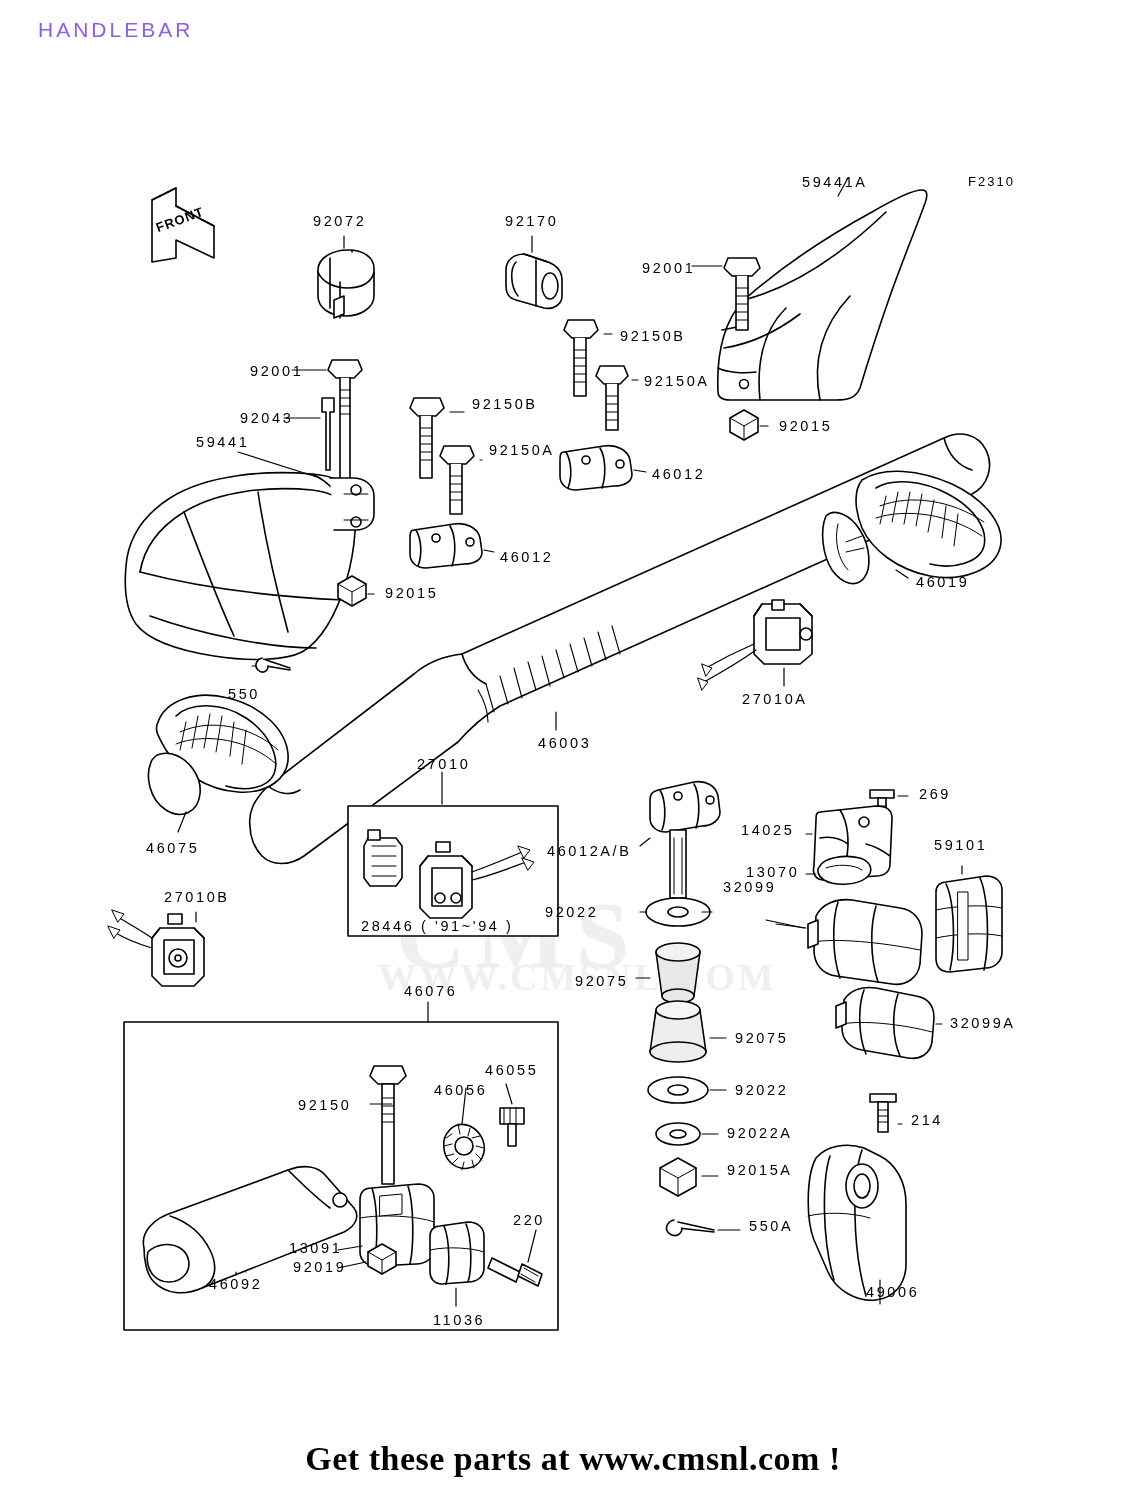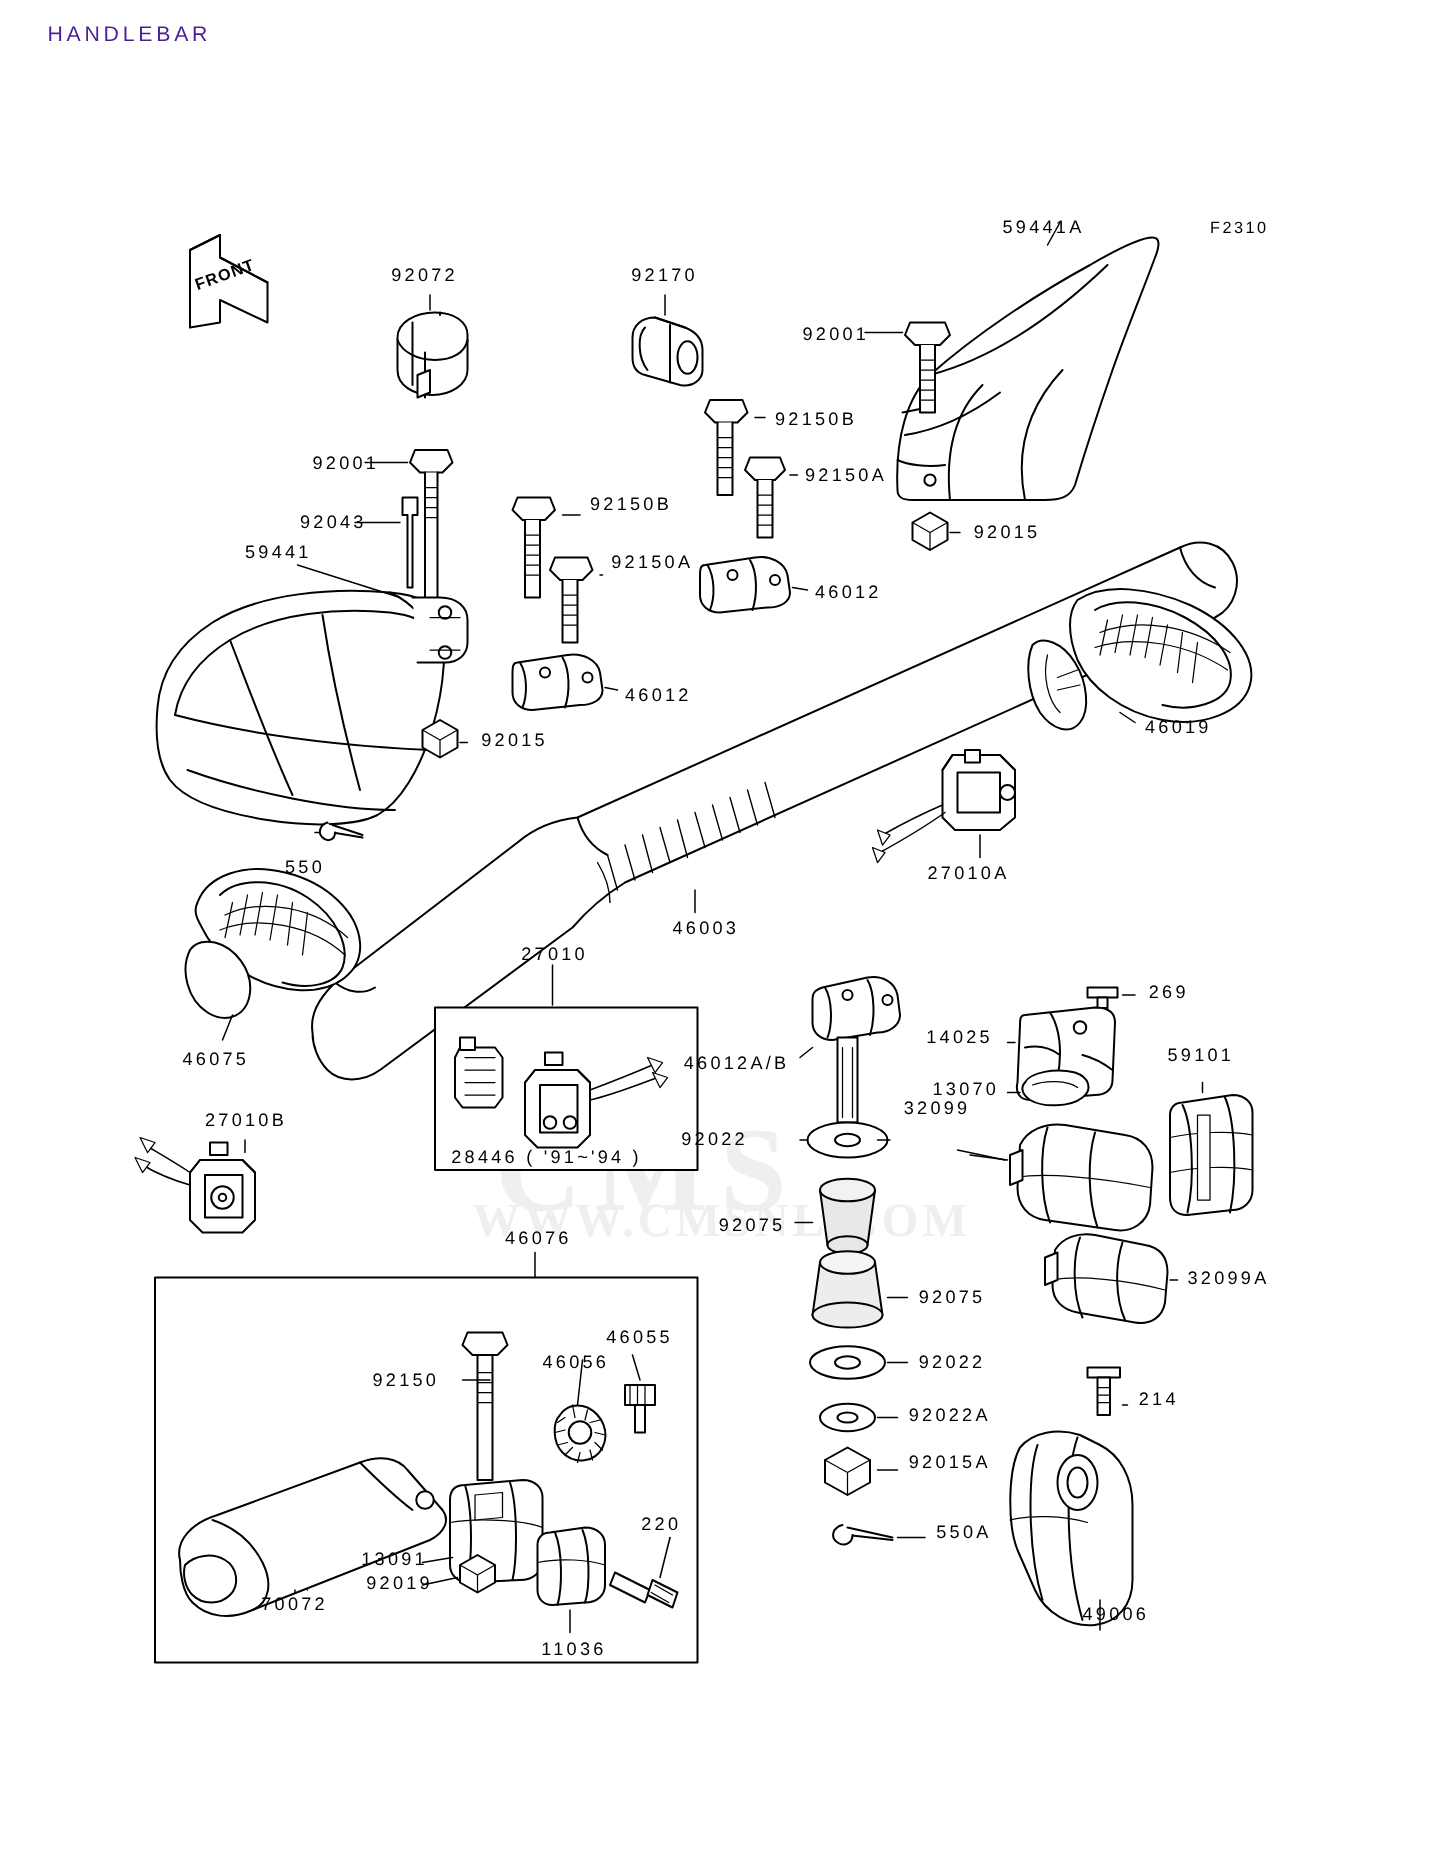--- a/index.html
+++ b/index.html
@@ -15,23 +15,23 @@
     position: relative;
     width: 1146px;
     height: 1500px;
     overflow: hidden;
     background: #ffffff;
   }
   #page-title {
     position: absolute;
     left: 38px;
     top: 18px;
-    font-size: 17px;
+    font-size: 21px;
     letter-spacing: 3px;
-    color: #4c1d95;
+    color: #8b5cf6;
     font-family: "Liberation Sans", sans-serif;
   }
   #diagram-svg {
     position: absolute;
     left: 0;
     top: 0;
     width: 1146px;
     height: 1500px;
   }
   .label {
@@ -544,17 +544,18 @@
   <div class="label" style="left:434px; top:1082px;">46056</div>
   <div class="label" style="left:735px; top:1082px;">92022</div>
   <div class="label" style="left:911px; top:1112px;">214</div>
   <div class="label" style="left:298px; top:1097px;">92150</div>
   <div class="label" style="left:727px; top:1125px;">92022A</div>
   <div class="label" style="left:727px; top:1162px;">92015A</div>
   <div class="label" style="left:749px; top:1218px;">550A</div>
   <div class="label" style="left:289px; top:1240px;">13091</div>
   <div class="label" style="left:513px; top:1212px;text-align:right;">220</div>
   <div class="label" style="left:293px; top:1259px;">92019</div>
-  <div class="label" style="left:209px; top:1276px;">70072</div>
+  <div class="label" style="left:209px; top:1276px;">46092</div>
   <div class="label" style="left:866px; top:1284px;">49006</div>
   <div class="label" style="left:433px; top:1312px;">11036</div>
 
+  <div id="footer">Get these parts at www.cmsnl.com !</div>
 </div>
 
 </body></html>

